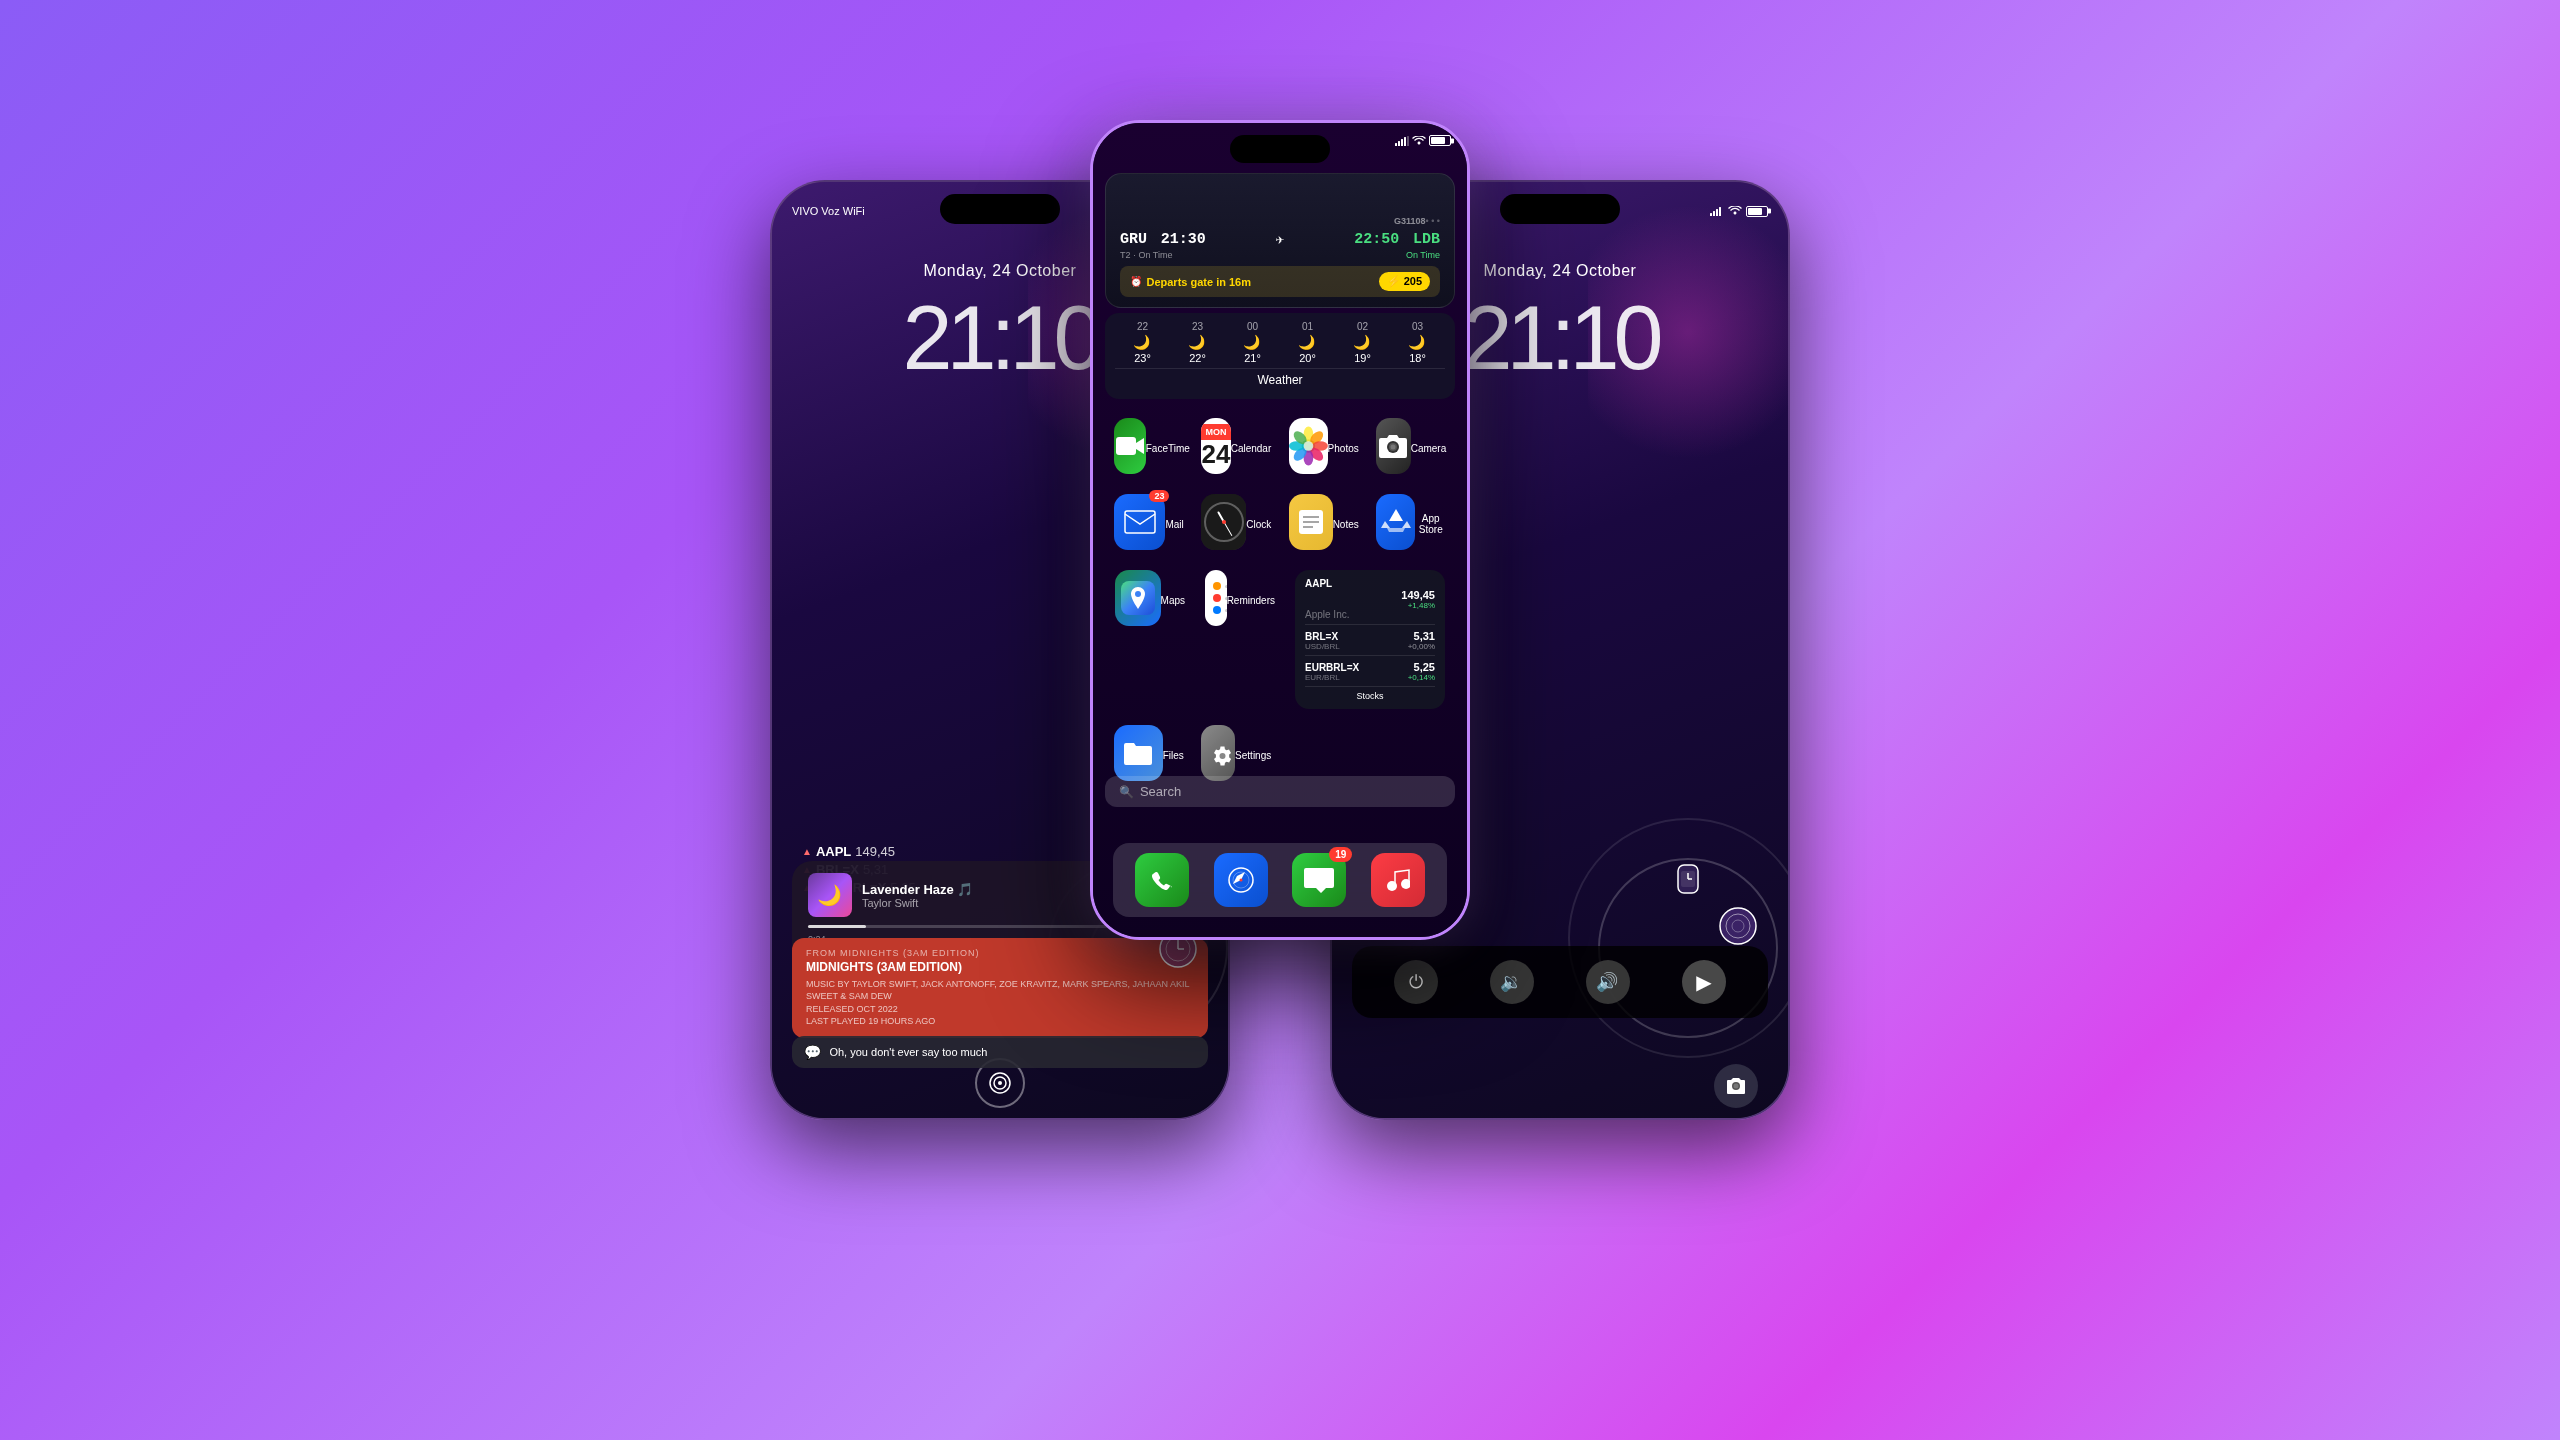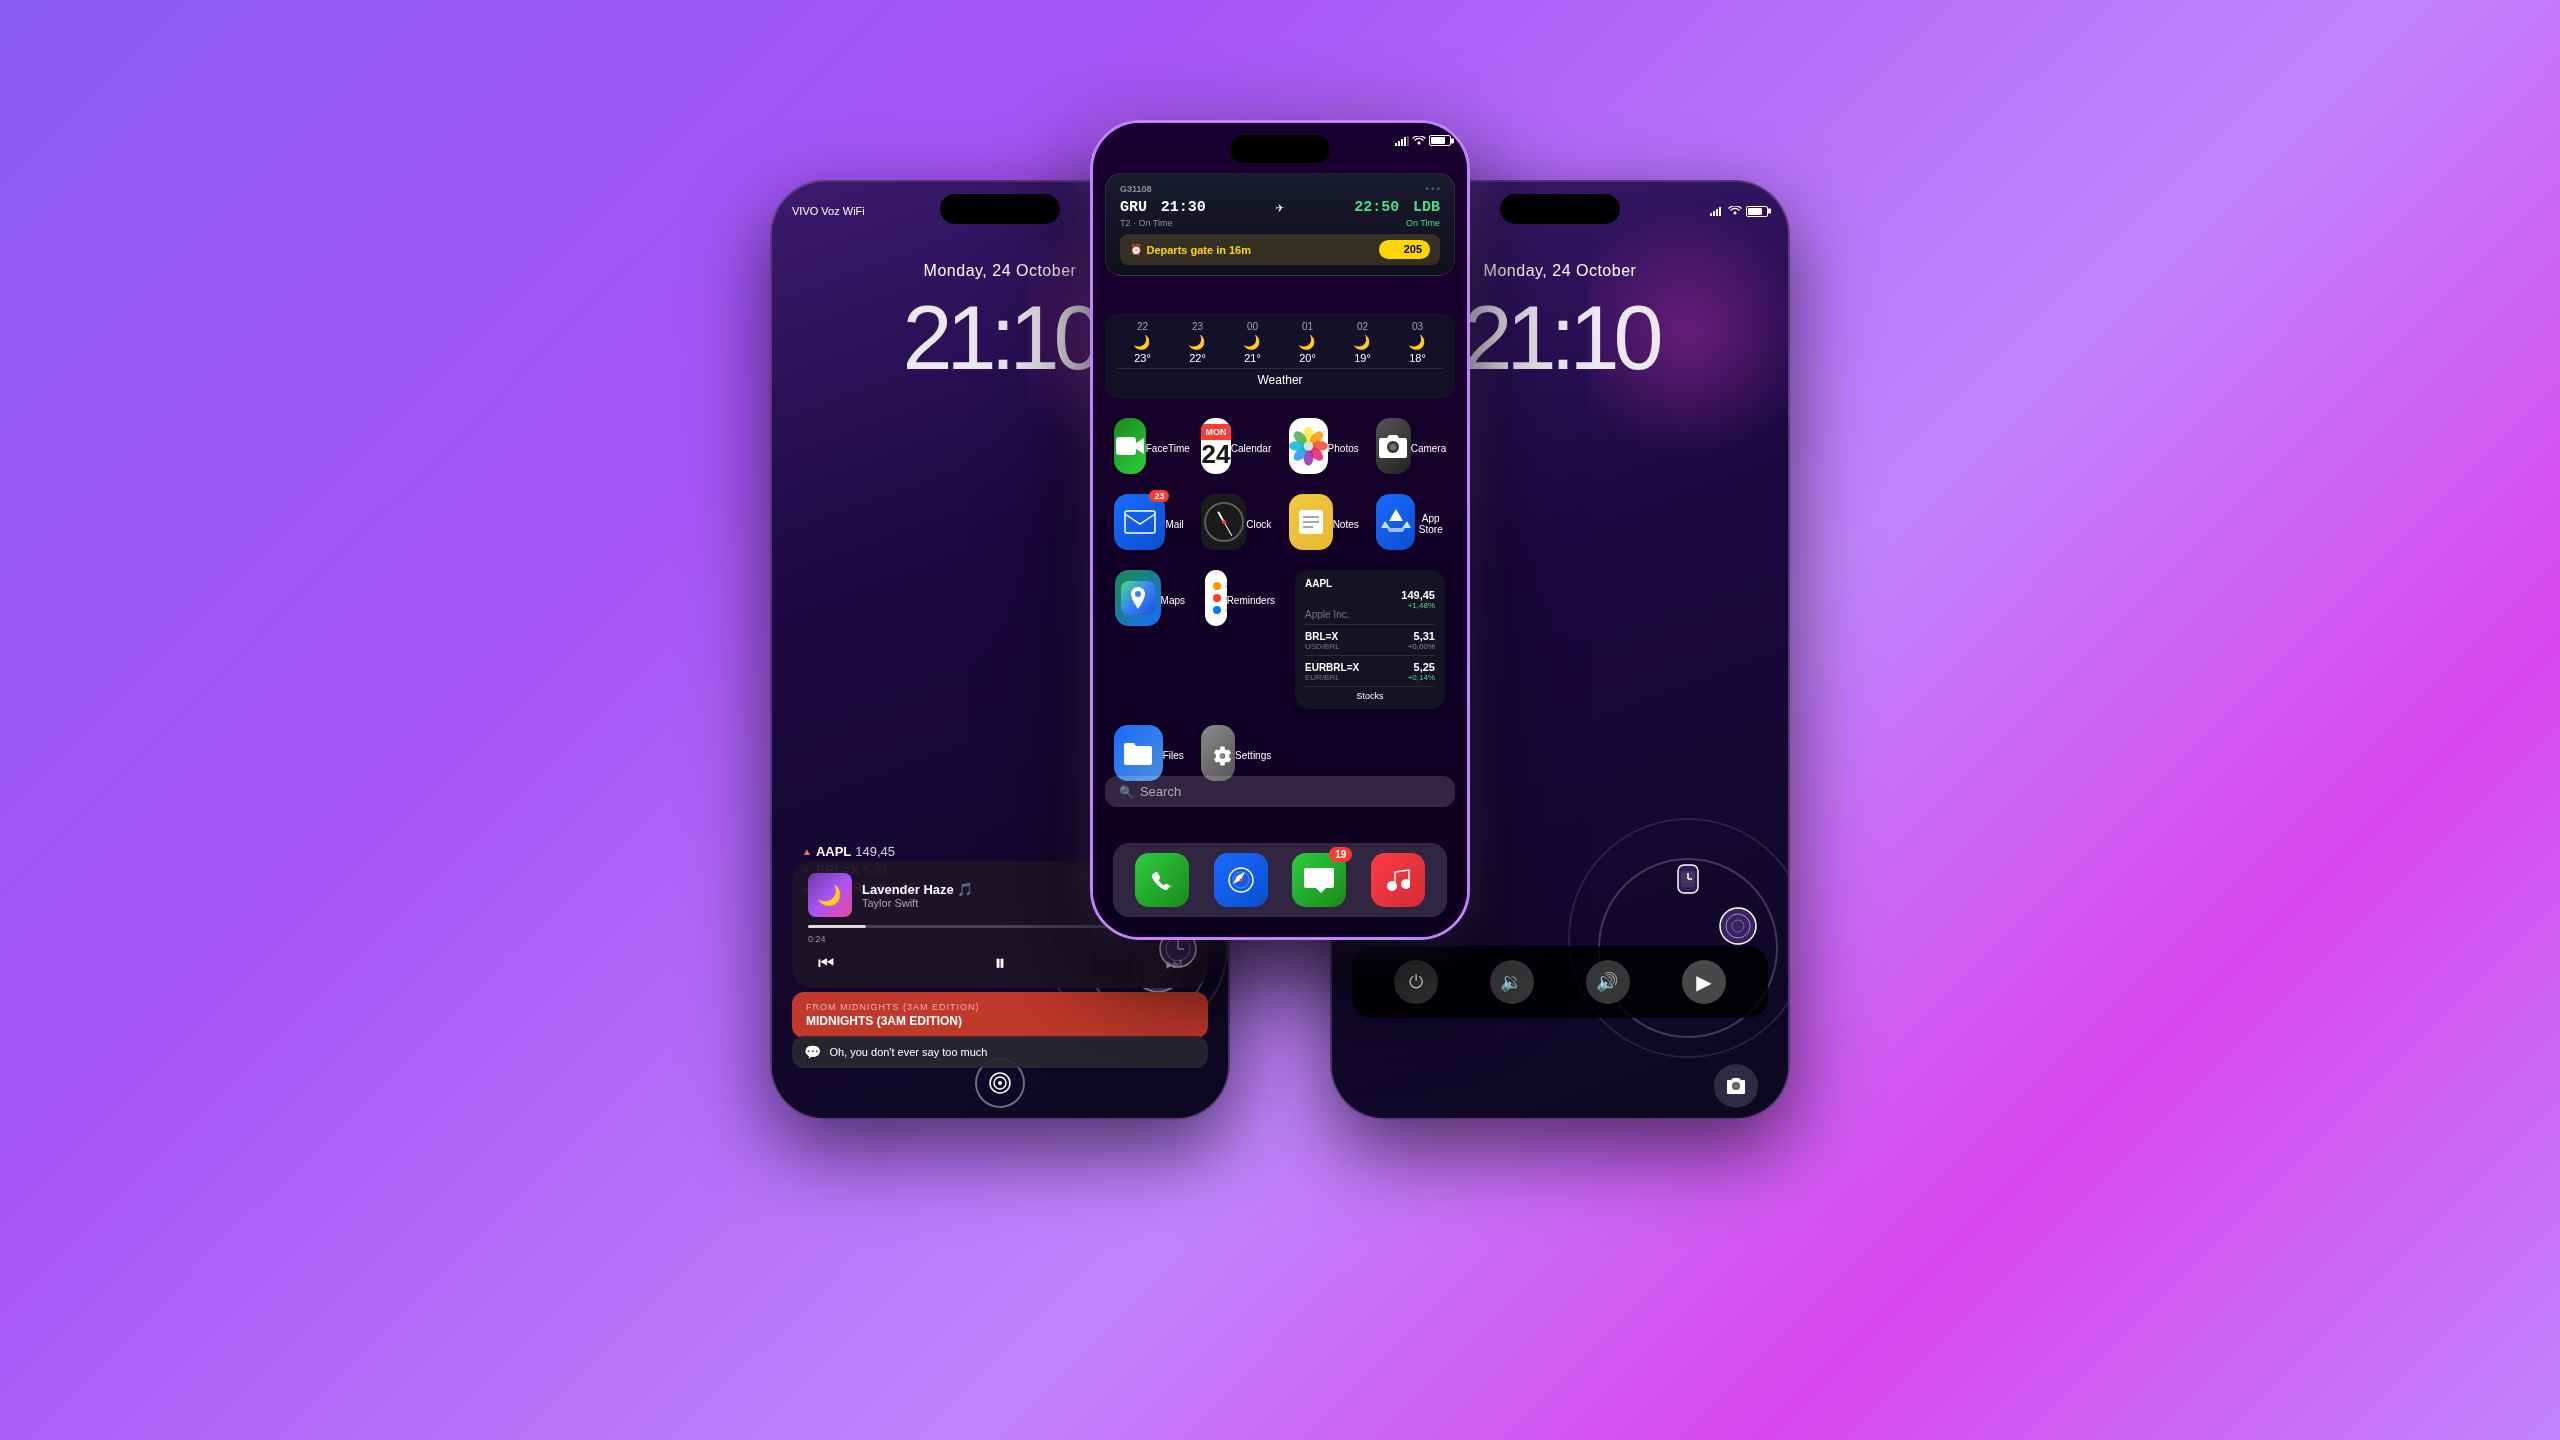--- a/index.html
+++ b/index.html
@@ -320,22 +320,23 @@
       background: linear-gradient(180deg, #1a1a2e, #0f0f1e);
       border-radius: 16px;
       padding: 10px 14px;
       z-index: 5;
       border: 1px solid rgba(255,255,255,0.1);
     }
 
     .flight-header {
       display: flex;
       align-items: center;
-      justify-content: space-between;
+      justify-content: flex-end;
       margin-bottom: 4px;
+      margin-top: 32px;
     }
 
     .flight-logo {
       font-size: 9px;
       color: rgba(255,255,255,0.5);
       font-weight: 600;
     }
 
     .flight-route {
       display: flex;
@@ -886,20 +887,25 @@
         <div class="music-controls">
           <span class="ctrl-btn">⏮</span>
           <span class="ctrl-btn" style="font-size:22px;">⏸</span>
           <span class="ctrl-btn">⏭</span>
         </div>
       </div>
 
       <div class="album-info-card">
         <div class="album-from">FROM MIDNIGHTS (3AM EDITION)</div>
         <div class="album-name-big">MIDNIGHTS (3AM EDITION)</div>
+        <div class="album-details">
+          MUSIC BY TAYLOR SWIFT, JACK ANTONOFF, ZOE KRAVITZ, MARK SPEARS, JAHAAN AKIL SWEET &amp; SAM DEW<br>
+          RELEASED OCT 2022<br>
+          LAST PLAYED 19 HOURS AGO
+        </div>
       </div>
 
       <div class="chat-bubble">
         <span class="chat-icon">💬</span>
         <span class="chat-text">Oh, you don't ever say too much</span>
       </div>
 
       <div class="target-icon" style="bottom:10px;">
         <div class="target-circle">
           <svg width="26" height="26" viewBox="0 0 26 26" fill="none">

